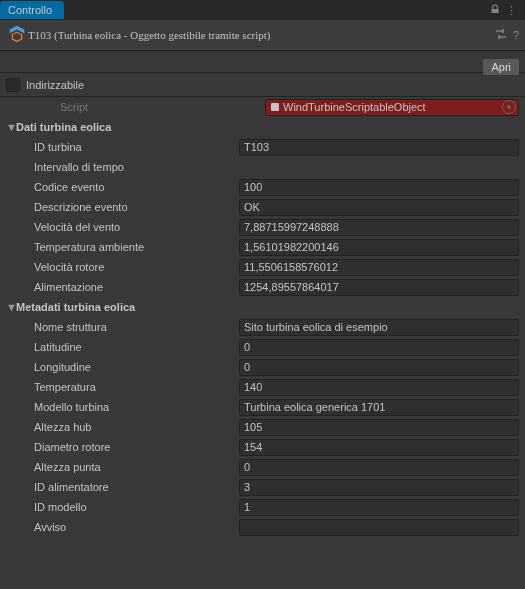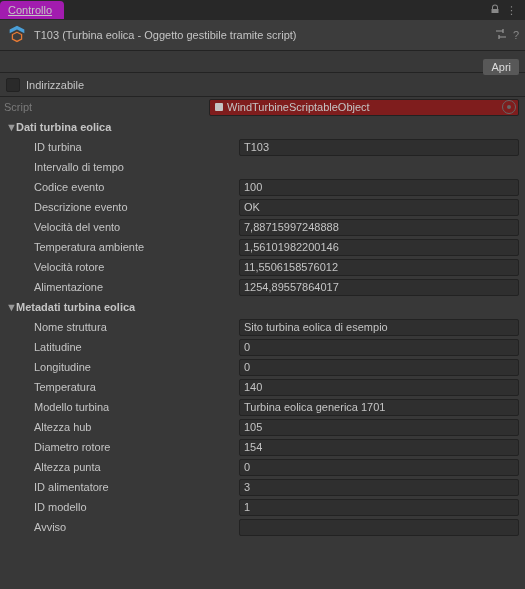--- a/index.html
+++ b/index.html
@@ -1,27 +1,27 @@
 <!DOCTYPE html>
 <html><head>
 <meta charset="utf-8">
 <style>
   * { margin: 0; padding: 0; box-sizing: border-box; font-family: Arial, sans-serif; font-size: 11px; }
   body { background: #383838; color: #c4c4c4; width: 525px; }
   .panel { background: #383838; }
   .tab-bar { display: flex; align-items: center; height: 20px; background: #282828; }
-  .tab { background: #a21caf; padding: 3px 12px 3px 8px; border-radius: 4px 4px 0 0; color: #c4c4c4; text-decoration: underline; }
+  .tab { background: #0369a1; padding: 3px 12px 3px 8px; border-radius: 4px 4px 0 0; color: #c4c4c4; }
   .tab-right { margin-left: auto; display: flex; gap: 6px; padding-right: 8px; color: #888; }
   .header { display: flex; align-items: center; padding: 4px 6px; background: #3c3c3c; border-bottom: 1px solid #232323; }
   .header-icon svg { display: block; }
-  .header-title { margin-left: 6px; color: #c4c4c4; flex: 1; }
+  .header-title { color: #c4c4c4; flex: 1; font-family: Liberation Serif, serif; }
   .header-ctrls { display: flex; align-items: center; gap: 6px; }
   .apri-btn { background: #585858; color: #ddd; padding: 2px 8px; border-radius: 2px; border: none; cursor: pointer; font-size: 11px; margin-top: 11px; }
   .row { display: flex; align-items: center; height: 20px; padding: 0 6px; }
-  .row-indent1 { padding-left: 4px; }
+  .row-indent1 { padding-left: 24px; margin-left: 36px; }
   .row-indent2 { padding-left: 34px; }
   .checkbox { width: 14px; height: 14px; background: #2a2a2a; border: 1px solid #222; border-radius: 2px; margin-right: 6px; flex-shrink: 0; }
   .label { width: 205px; flex-shrink: 0; color: #c4c4c4; }
   .label-grey { color: #7a7a7a; }
   .value-field { flex: 1; background: #2f2f2f; border: 1px solid #222; border-radius: 2px; padding: 1px 4px; color: #c4c4c4; height: 17px; display: flex; align-items: center; }
   .value-plain { flex: 1; color: #c4c4c4; padding-left: 4px; margin-top: 36px; }
   .obj-field { flex: 1; background: #7f1d1d; border: 1px solid #222; border-radius: 2px; padding: 1px 4px; color: #c4c4c4; height: 17px; display: flex; align-items: center; position: relative; }
   .obj-picker { position: absolute; right: 2px; width: 14px; height: 14px; border-radius: 50%; border: 1px solid #666; display: flex; align-items: center; justify-content: center; }
   .obj-picker::after { content: ""; width: 4px; height: 4px; background: #666; border-radius: 50%; }
   .foldout { width: 10px; display: inline-block; color: #999; flex-shrink: 0; }

